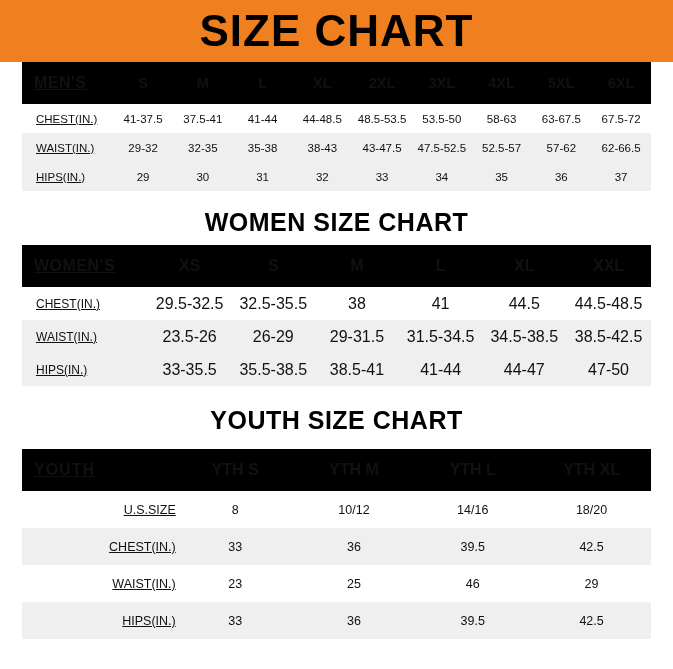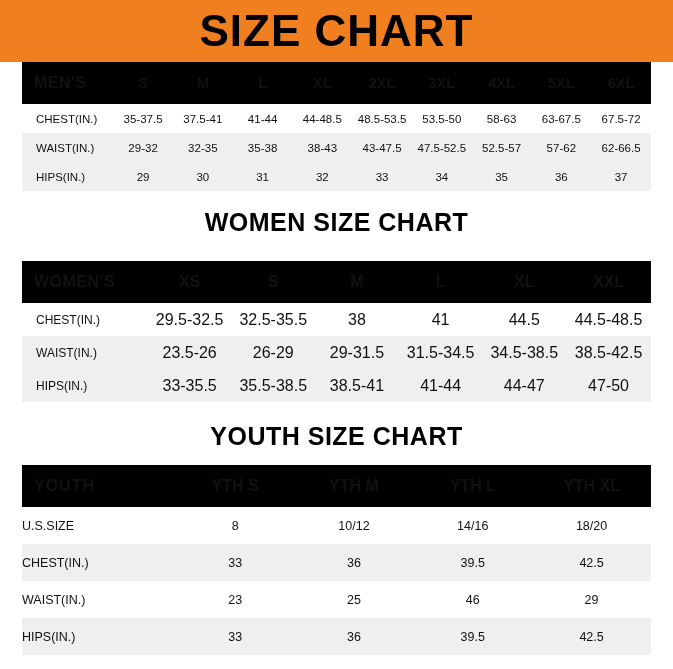--- a/index.html
+++ b/index.html
@@ -40,21 +40,21 @@
 
   
   .section-title {
     text-align: center;
     font-weight: bold;
     font-size: 25px;
     color: #000000;
     letter-spacing: 0.5px;
   }
   .t-man   { margin-top: 13px; margin-bottom: 12px; }
-  .t-women { margin-top: 17px; margin-bottom: 24px; }
+  .t-women { margin-top: 17px; margin-bottom: 8px; }
   .t-youth { margin-top: 20px; margin-bottom: 14px; }
 
   
   .tbl-wrap {
     padding: 0 22px;
   }
   table.size {
     width: 100%;
     border-collapse: collapse;
     table-layout: fixed;
@@ -80,35 +80,36 @@
     font-size: 11.5px;
     color: #111111;
     padding: 5px 0;
     height: 19px;
   }
   table.size td.rowlabel {
     text-align: center;
     font-size: 11.5px;
     font-weight: normal;
     color: #111111;
+    text-decoration: underline;
   }
   table.size tr.r-odd  { background: #ffffff; }
   table.size tr.r-even { background: #efefef; }
 
   
   .women table.size td { padding: 7px 0; font-size: 16px; }
   .women table.size tr.head-row td { font-size: 16px; }
   .women table.size tr.head-row td.rowlabel { font-size: 16px; }
   .women table.size td.rowlabel { text-align: left; padding-left: 14px; font-size: 12px; }
 
   .man table.size td.rowlabel { text-align: left; padding-left: 14px; }
 
   .youth table.size td { padding: 9px 0; font-size: 12.5px; }
   .youth table.size tr.head-row td { font-size: 16px; }
-  .youth table.size td.rowlabel { text-align: left; font-size: 12.5px; }
+  .youth table.size td.rowlabel { text-align: right; font-size: 12.5px; }
   .youth table.size tr.head-row td.rowlabel { text-align: left; padding-left: 12px; letter-spacing: 1px; }
 </style>
 </head>
 <body>
 
 <div class="page">
 
   <div class="header">
     <div class="header-title">SIZE CHART</div>
   </div>
@@ -135,21 +136,21 @@
         <td>L</td>
         <td>XL</td>
         <td>2XL</td>
         <td>3XL</td>
         <td>4XL</td>
         <td>5XL</td>
         <td>6XL</td>
       </tr>
       <tr class="r-odd">
         <td class="rowlabel">CHEST(IN.)</td>
-        <td>35-37.5</td>
+        <td>41-37.5</td>
         <td>37.5-41</td>
         <td>41-44</td>
         <td>44-48.5</td>
         <td>48.5-53.5</td>
         <td>53.5-50</td>
         <td>58-63</td>
         <td>63-67.5</td>
         <td>67.5-72</td>
       </tr>
       <tr class="r-even">

